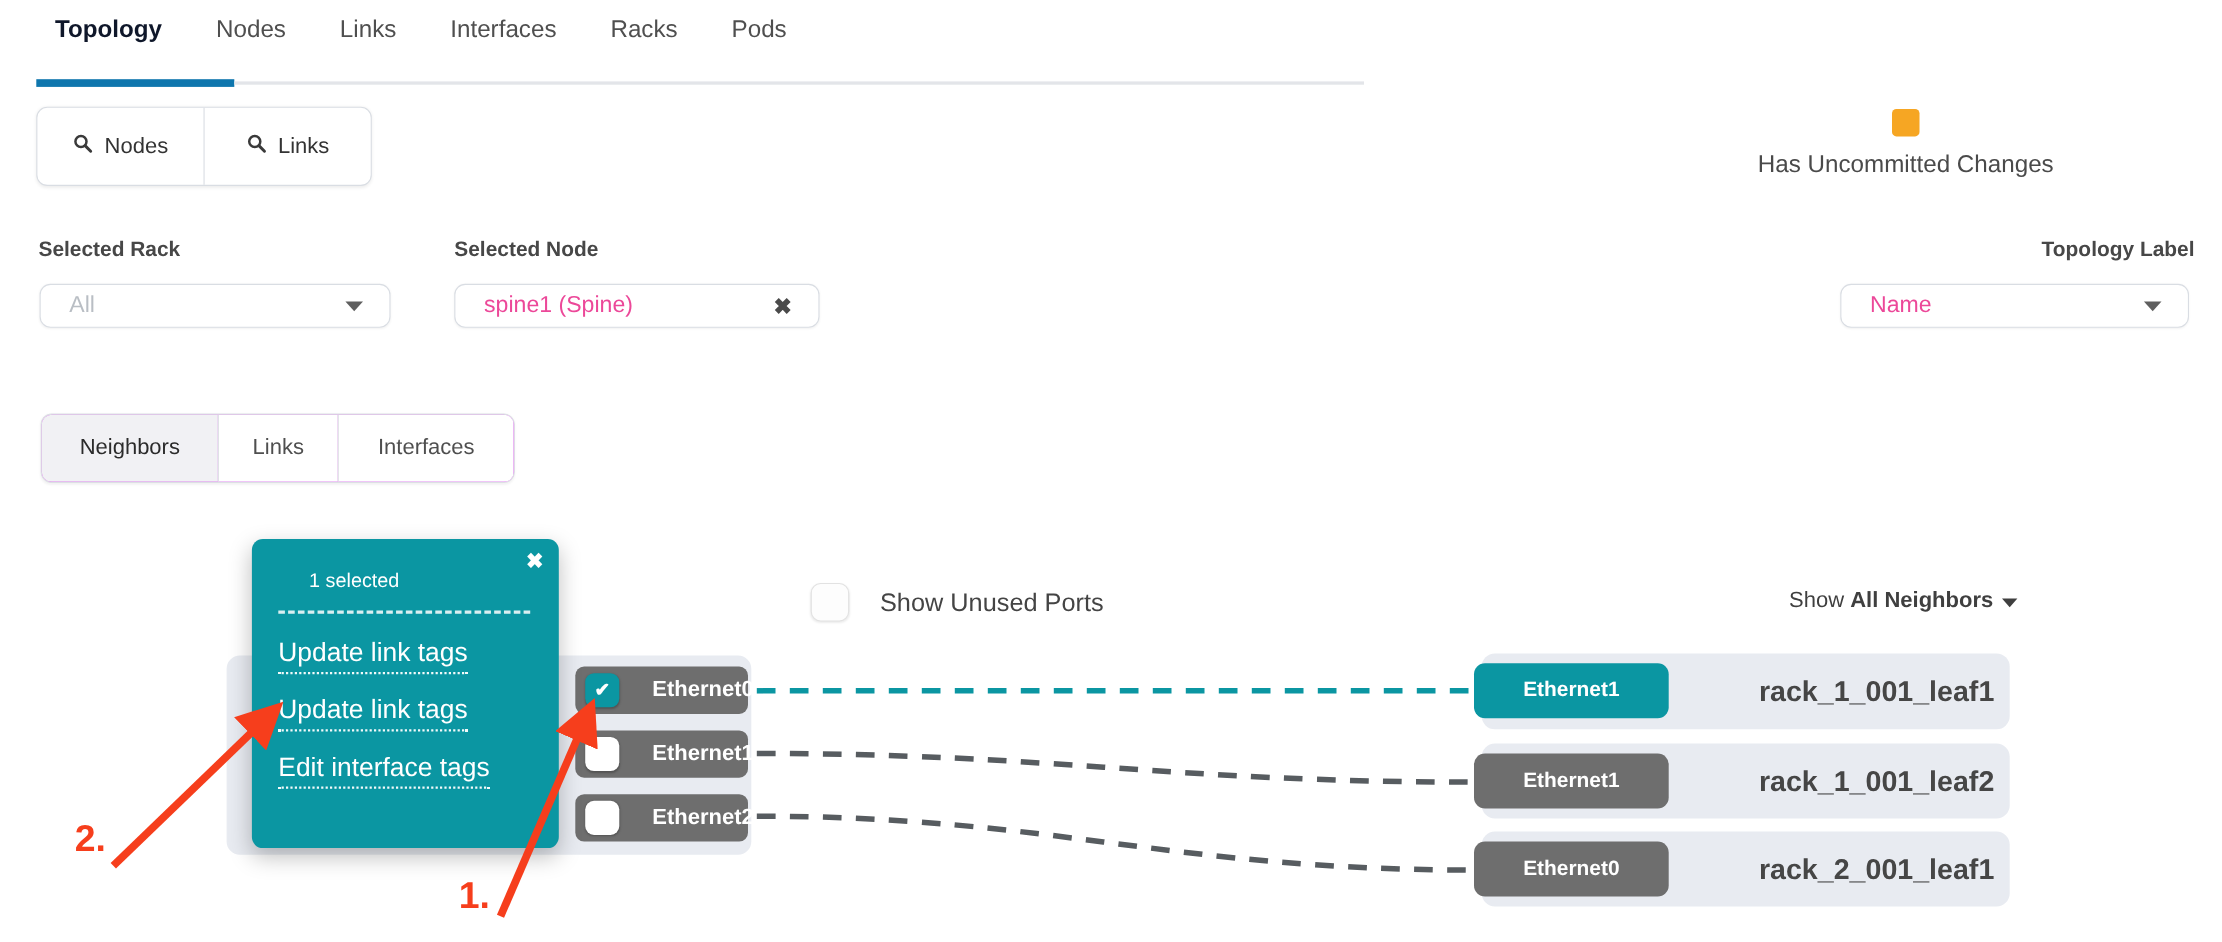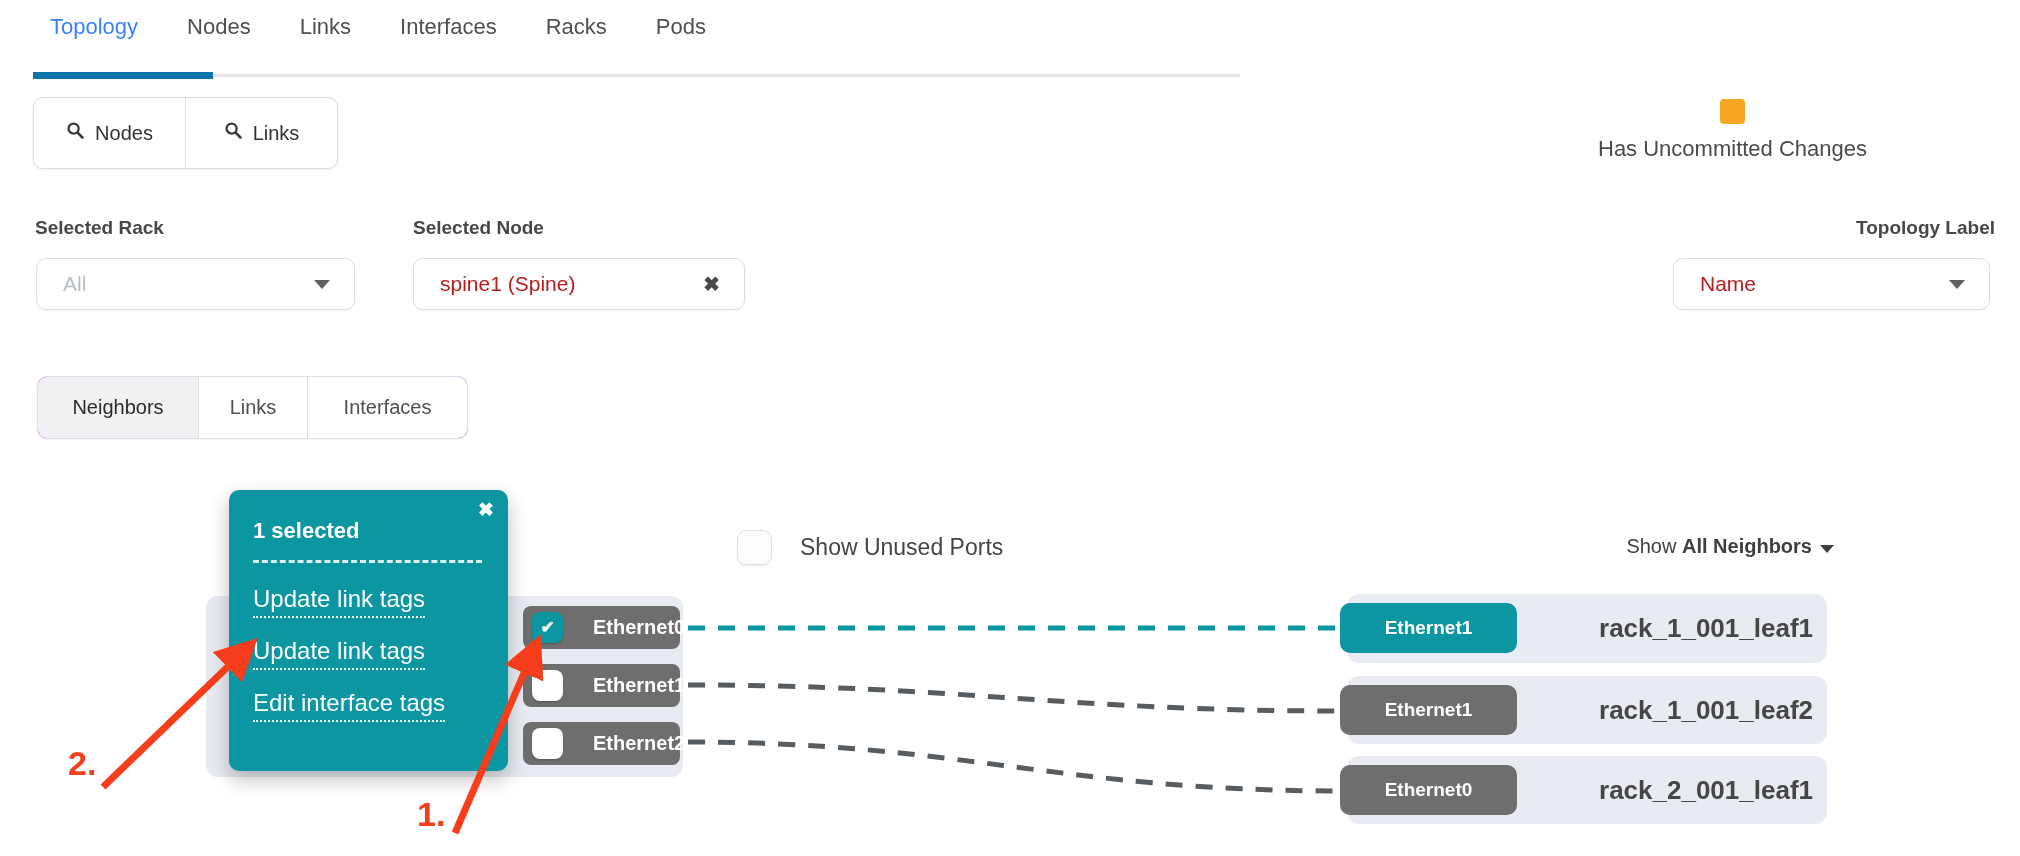--- a/index.html
+++ b/index.html
@@ -1,40 +1,40 @@
 <!DOCTYPE html>
 <html><head>
 <meta charset="utf-8">
 <style>
   html,body{margin:0;padding:0;background:#fff;font-family:"Liberation Sans",sans-serif;}
   .canvas{position:relative;width:2020px;height:856px;background:#fff;overflow:hidden;}
 
   
   .tabs{position:absolute;left:50px;top:14px;display:flex;gap:49px;font-size:22px;color:#4f4f4f;}
   .tab{cursor:pointer;white-space:nowrap;padding-bottom:8px;}
-  .tab.active{font-weight:normal;color:#3b82f6;}
+  .tab.active{font-weight:bold;color:#0f172a;}
   .underline-blue{position:absolute;left:33px;top:72px;width:180px;height:7px;background:#0e76ad;}
   .underline-gray{position:absolute;left:213px;top:74px;width:1027px;height:3px;background:#e3e5e9;}
 
   
   .legend{position:absolute;left:1598px;top:99px;display:flex;align-items:center;gap:12px;flex-direction:column;}
   .legend-swatch{width:25px;height:25px;border-radius:4px;background:#f6a623;}
   .legend-text{font-size:22px;color:#4a4a4a;}
 
   
   .search-group{position:absolute;left:33px;top:97px;width:303px;height:70px;background:#fff;
     border:1px solid #d9dde3;border-radius:10px;box-shadow:0 1px 3px rgba(0,0,0,.07);display:flex;}
   .search-btn{flex:1;display:flex;align-items:center;justify-content:center;gap:10px;font-size:20px;color:#333;cursor:pointer;}
   .search-btn + .search-btn{border-left:1px solid #d9dde3;}
 
   
   .field-label{position:absolute;top:217px;font-size:19px;font-weight:bold;color:#474747;}
-  .dropdown{position:absolute;top:258px;height:52px;background:#fff;border:1px solid #d9dde3;border-radius:10px;
+  .dropdown{position:absolute;top:258px;height:40px;background:#fff;border:1px solid #d9dde3;border-radius:10px;
     box-shadow:0 1px 2px rgba(0,0,0,.05);display:flex;align-items:center;box-sizing:border-box;cursor:pointer;}
-  .dd-value{font-size:21px;color:#b91c1c;margin-left:26px;flex:1;}
+  .dd-value{font-size:21px;color:#ec4899;margin-left:26px;flex:1;}
   .dd-value.placeholder{color:#b9bec4;}
   .caret{width:0;height:0;border-left:8px solid transparent;border-right:8px solid transparent;
     border-top:9px solid #5f5f5f;margin-right:24px;}
   .clear-x{font-size:20px;font-weight:bold;color:#4a4a4a;margin-right:24px;cursor:pointer;}
 
   
   .subtabs{position:absolute;left:37px;top:376px;height:61px;display:flex;background:#d946ef;
     border:1px solid #dcdfe4;border-radius:10px;overflow:hidden;box-shadow:0 1px 2px rgba(0,0,0,.05);}
   .subtab{display:flex;align-items:center;justify-content:center;font-size:20px;color:#4f4f4f;cursor:pointer;background:#fff;}
   .subtab + .subtab{border-left:1px solid #dcdfe4;}
@@ -46,21 +46,21 @@
     display:flex;align-items:center;cursor:pointer;}
   .port-chip .cb{position:absolute;left:9px;top:6px;width:31px;height:31px;border-radius:8px;background:#fff;
     box-shadow:0 1px 2px rgba(0,0,0,.25);display:flex;align-items:center;justify-content:center;}
   .port-chip .cb.checked{background:#0b96a2;color:#fff;font-size:17px;font-weight:bold;}
   .port-chip .plabel{position:absolute;left:70px;color:#fff;font-weight:bold;font-size:20px;width:80px;text-align:center;}
 
   
   .popup{position:absolute;left:229px;top:490px;width:279px;height:281px;background:#0b96a2;border-radius:10px;
     box-shadow:0 8px 20px rgba(0,0,0,.25);color:#fff;box-sizing:border-box;padding:24px 26px 0 24px;z-index:5;}
   .popup-close{position:absolute;top:8px;right:14px;font-size:19px;font-weight:bold;color:#fff;cursor:pointer;}
-  .popup-count{font-size:22px;font-weight:bold;margin-top:4px;}
+  .popup-count{font-size:18px;font-weight:normal;margin-top:4px;margin-left:28px;}
   .popup-divider{border:none;border-top:3px dashed rgba(255,255,255,.85);margin:16px 0 22px 0;}
   .popup-action{display:table;font-size:24px;color:#fff;border-bottom:2px dotted rgba(255,255,255,.95);
     padding-bottom:3px;margin-bottom:19px;cursor:pointer;white-space:nowrap;}
 
   
   .show-unused{position:absolute;left:737px;top:530px;display:flex;align-items:center;gap:28px;}
   .sq-checkbox{width:33px;height:33px;border-radius:9px;background:#fdfdfd;border:1px solid #e2e2e2;
     box-shadow:0 1px 2px rgba(0,0,0,.08);cursor:pointer;}
   .show-unused-label{font-size:23px;color:#444;}
   .show-neighbors{position:absolute;top:535px;right:186px;font-size:20px;color:#3f3f3f;cursor:pointer;white-space:nowrap;}

